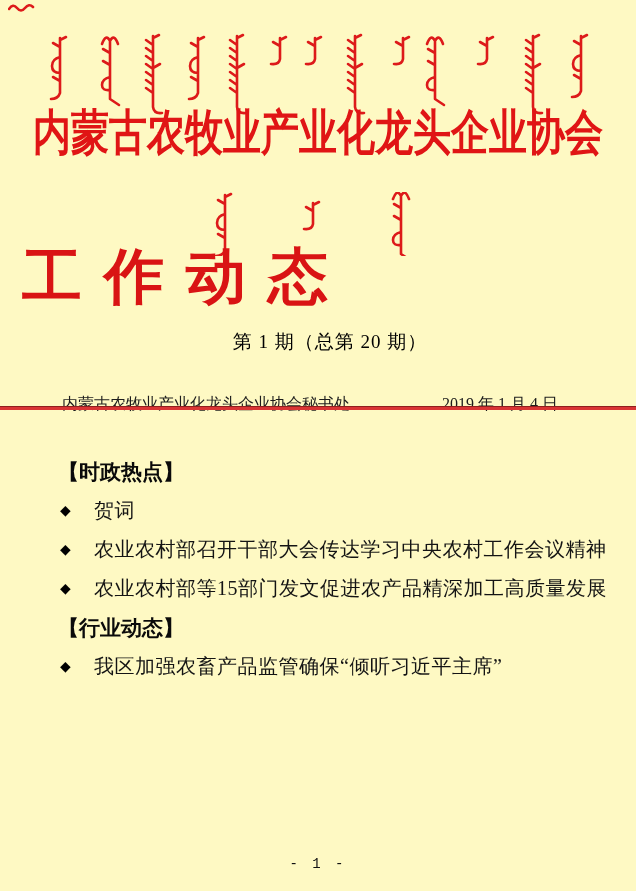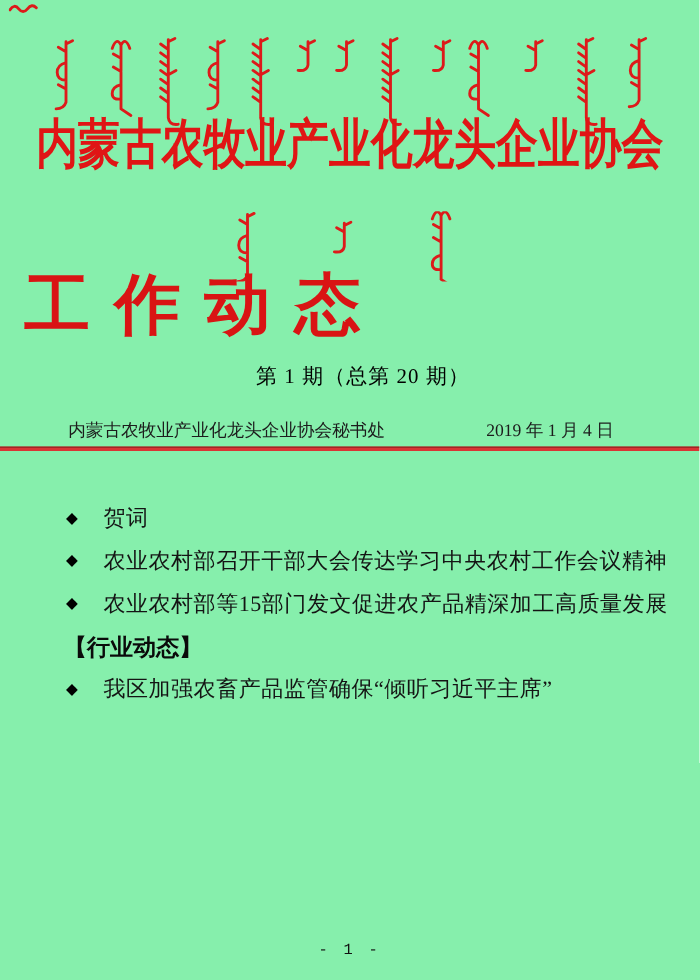--- a/index.html
+++ b/index.html
@@ -1,20 +1,20 @@
 <!DOCTYPE html>
 <html><head>
 <meta charset="utf-8">
 <style>
   html,body{margin:0;padding:0;background:#ffffff;}
   .page{
     position:relative;
     width:636px;height:891px;
     margin:0 auto;
-    background:#86efac;
+    background:#fef9c3;
     overflow:hidden;
     font-family:"Liberation Serif","DejaVu Serif",serif;
     color:#111;
   }
   .corner-mark{position:absolute;top:2px;left:8px;}
   .banner-top{position:absolute;top:33px;left:0;width:636px;height:84px;}
   .banner-mid{position:absolute;top:192px;left:50%;transform:translateX(-50%);width:240px;height:64px;}
   .org-title{
     position:absolute;top:108px;left:0;width:100%;
     text-align:center;white-space:nowrap;
@@ -28,21 +28,21 @@
     font-size:60px;font-weight:bold;color:#d91414;
     letter-spacing:22px;padding-left:22px;box-sizing:border-box;
     line-height:1.05;
   }
   .issue-line{
     position:absolute;top:329px;left:12px;width:100%;
     text-align:center;font-size:19px;color:#000;
     letter-spacing:1px;white-space:nowrap;
   }
   .publisher-row{
-    position:absolute;top:381px;left:62px;right:78px;
+    position:absolute;top:394px;left:62px;right:78px;
     display:flex;justify-content:space-between;align-items:flex-start;
     font-size:16px;color:#1c1c1c;white-space:nowrap;
   }
   .red-rule{
     position:absolute;top:406px;left:0;right:0;height:3px;
     background:#d93434;border-top:1px solid #8e1f1f;
   }
   .toc{position:absolute;top:452px;left:58px;right:26px;}
   .toc-heading{
     text-align:center;
@@ -127,20 +127,21 @@
 
   <div class="publisher-row">
     <span>内蒙古农牧业产业化龙头企业协会秘书处</span>
     <span>2019 年 1 月 4 日</span>
   </div>
 
   <div class="red-rule"></div>
 
   <div class="toc">
 
+    <div class="toc-section-label">【时政热点】</div>
 
     <div class="toc-item">
       <span class="bullet">◆</span>
       <div>贺词</div>
     </div>
 
     <div class="toc-item">
       <span class="bullet">◆</span>
       <div>农业农村部召开干部大会传达学习中央农村工作会议精神</div>
     </div>

